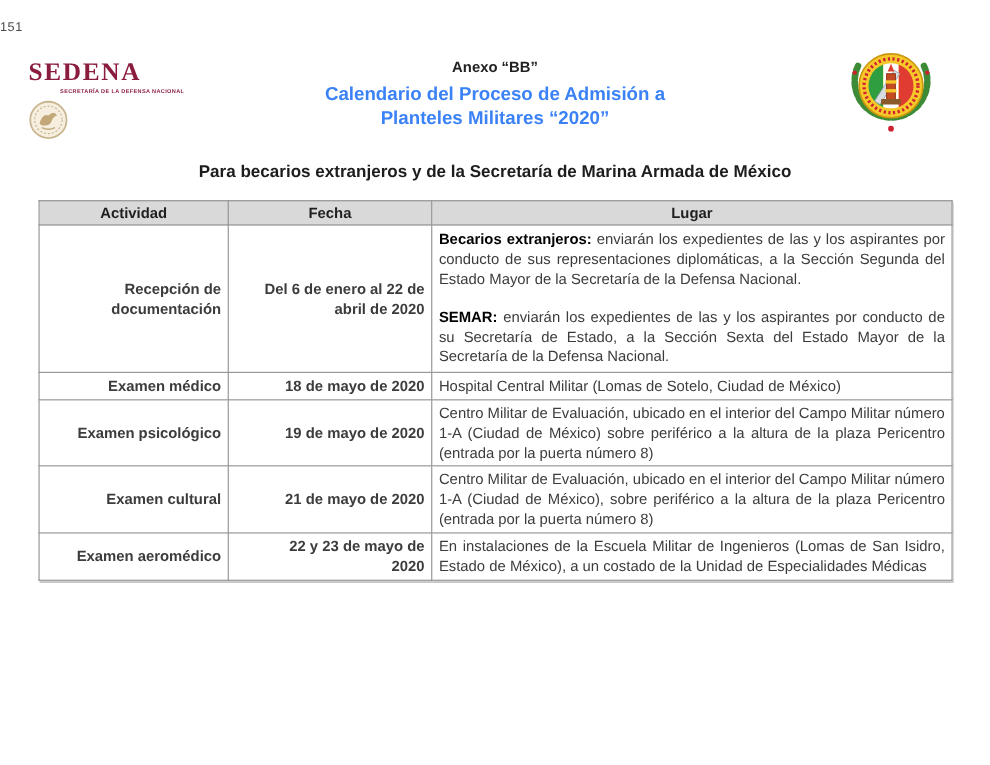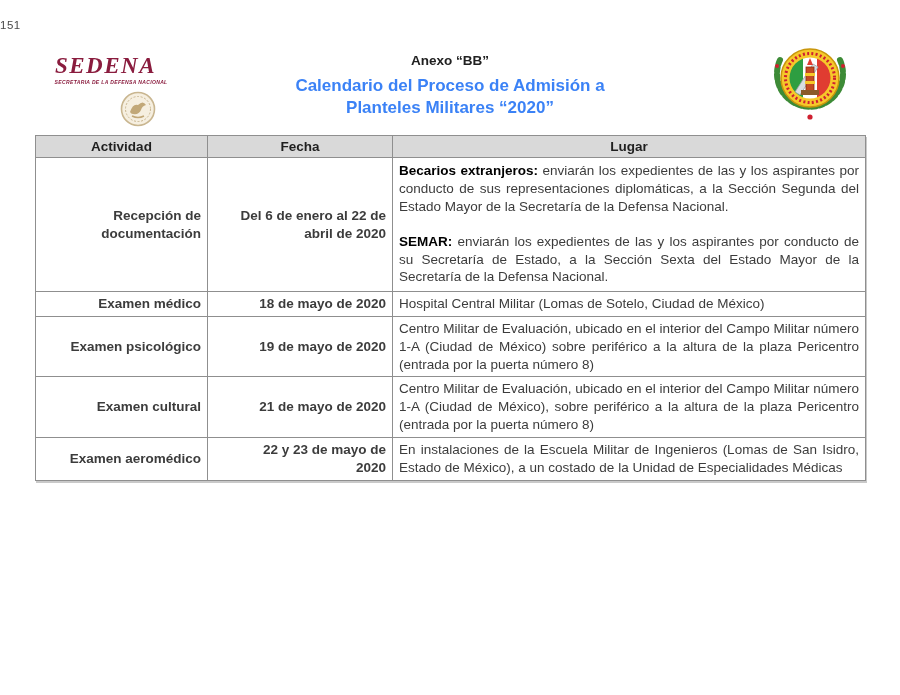--- a/index.html
+++ b/index.html
@@ -8,21 +8,21 @@
   .page { position:relative; width:900px; height:695px; background:#fff; }
 
   
   .page-number { padding-top:19px; text-align:left; font-size:11.5px; color:#4a4a4a; letter-spacing:.5px; }
   .annex { margin-top:22px; text-align:center; font-size:13.5px; font-weight:bold; color:#212121; }
   .doc-title { margin-top:7px; text-align:center; font-size:17px; font-weight:bold;
     color:#3b82f6; line-height:1.28; }
   .doc-subtitle { margin-top:29px; text-align:center; font-size:15.5px; font-weight:bold; color:#1d1d1d; }
 
   
-  .sedena-logo { position:absolute; left:26px; top:54px; width:130px; text-align:right;font-style:italic; }
+  .sedena-logo { position:absolute; left:26px; top:54px; width:130px; text-align:left; }
   .sedena-wordmark { font-family:"Liberation Serif","DejaVu Serif",serif; font-weight:bold;
     font-size:23px; letter-spacing:1.5px; color:#8a1c3e; line-height:1; }
   .sedena-tagline { margin-top:3px; color:#8a1c3e; font-weight:bold;
     font-size:9px; transform:scale(0.56); transform-origin:center top; white-space:nowrap; letter-spacing:.6px; }
   .sedena-seal { margin-top:1px; }
 
   
   .school-emblem { position:absolute; left:765px; top:40px; width:90px; height:86px; }
 
   
@@ -85,20 +85,21 @@
       </g>
     </svg>
   </div>
 
   <div class="page-number">151</div>
   <div class="annex">Anexo “BB”</div>
   <div class="doc-title">
     <div>Calendario del Proceso de Admisión a</div>
     <div>Planteles Militares “2020”</div>
   </div>
+  <div class="doc-subtitle">Para becarios extranjeros y de la Secretaría de Marina Armada de México</div>
 
   <table class="calendar">
     <colgroup>
       <col style="width:172px">
         <col style="width:185px">
         <col style="width:473px">
     </colgroup>
     <thead>
       <tr>
         <th>Actividad</th>

